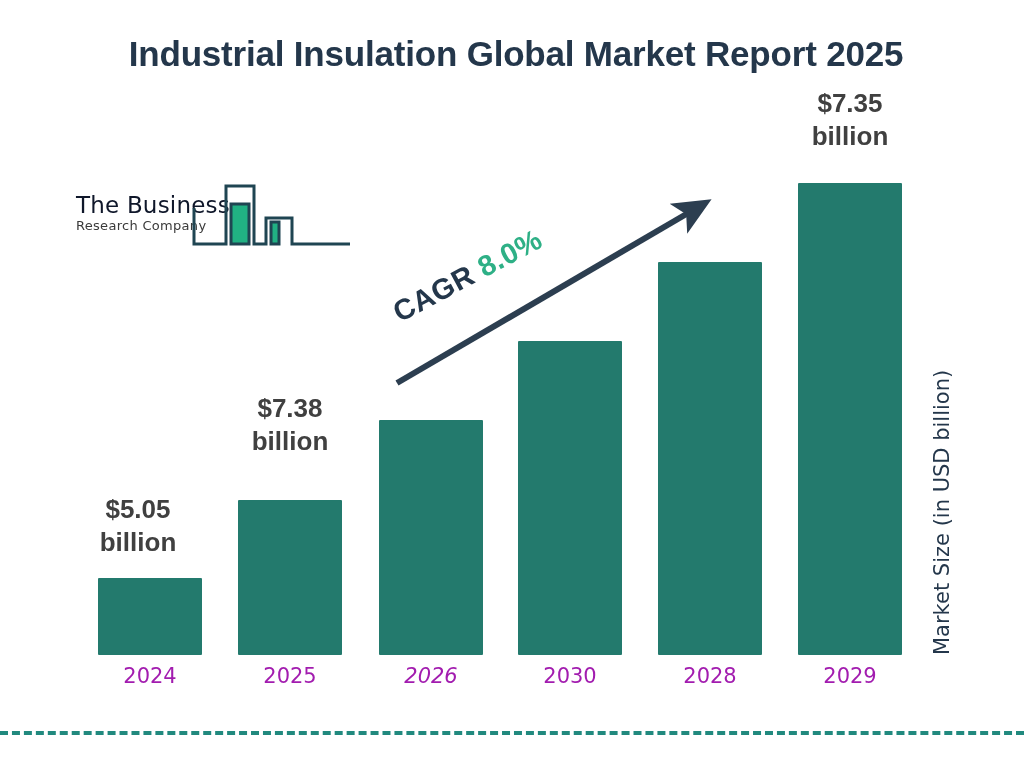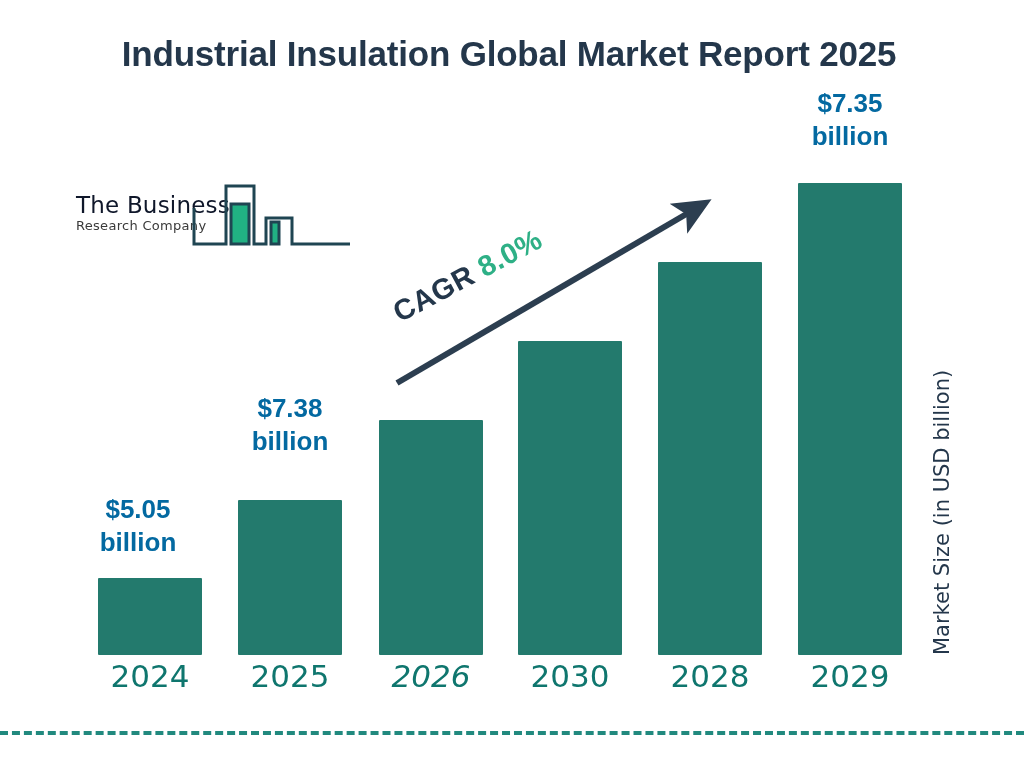--- a/index.html
+++ b/index.html
@@ -7,21 +7,21 @@
     width:1024px;height:768px;
     background:#ffffff;
     font-family:"Liberation Sans", sans-serif;
     overflow:hidden;
     position:relative;
   }
   #stage{position:absolute;left:0;top:0;width:1024px;height:768px;}
 
   
   .title{
-    position:absolute;left:89px;top:32px;width:840px;
+    position:absolute;left:96px;top:32px;width:840px;
     text-align:center;
     font-size:35px;font-weight:bold;line-height:44px;
     color:#24374b;
     letter-spacing:-0.2px;
   }
 
   
   .logo{position:absolute;left:72px;top:178px;width:215px;height:68px;}
   .logo-text{position:absolute;left:4px;top:14px;}
   .logo-line1{
@@ -37,31 +37,31 @@
   
   .plot{position:absolute;left:0;top:0;width:1024px;height:768px;}
   .bar{
     position:absolute;
     background:#237a6d;
     border-radius:1px;
   }
   .xlabel{
     position:absolute;
     font-family:"DejaVu Sans", sans-serif;
-    font-size:31px;color:#0f766e;
+    font-size:21px;color:#a21caf;
     text-align:center;
     top:662px;
     line-height:28px;
   }
 
   
   .callout{
     position:absolute;
     font-size:26px;font-weight:bold;
-    color:#0369a1;
+    color:#404040;
     text-align:center;
     line-height:33px;
   }
 
   
   .ytitle{
     position:absolute;
     left:874px;top:330px;
     width:330px;
     transform:rotate(-90deg);

